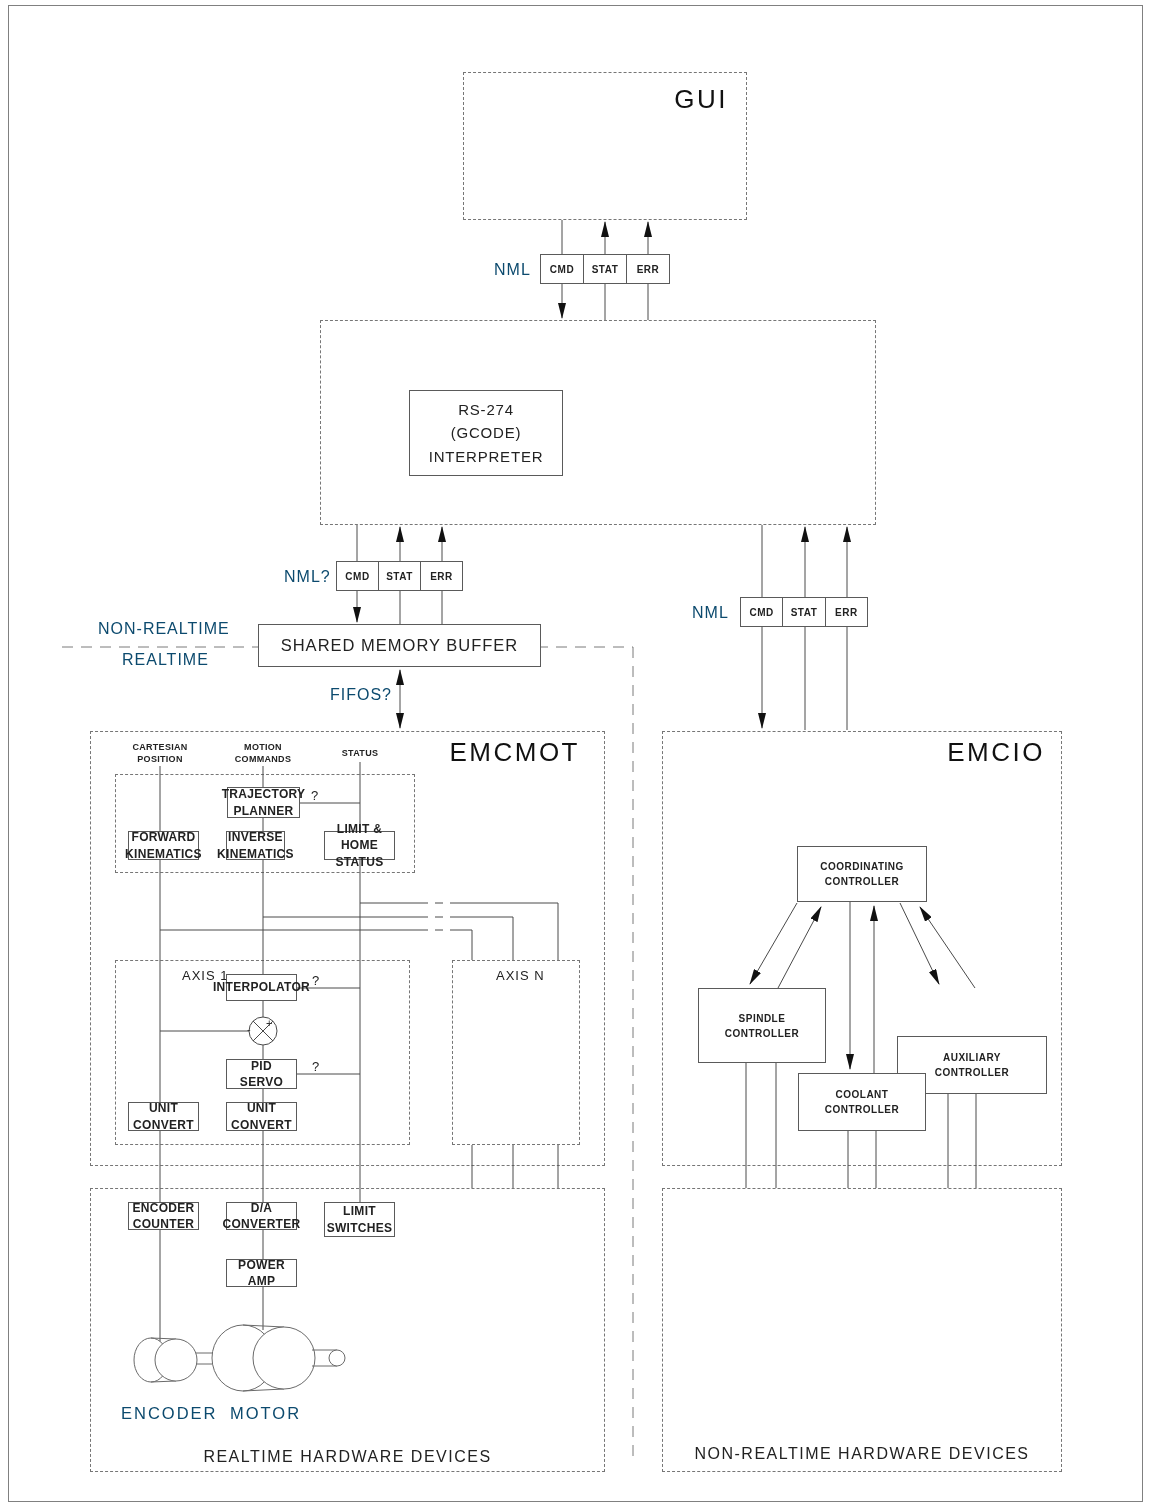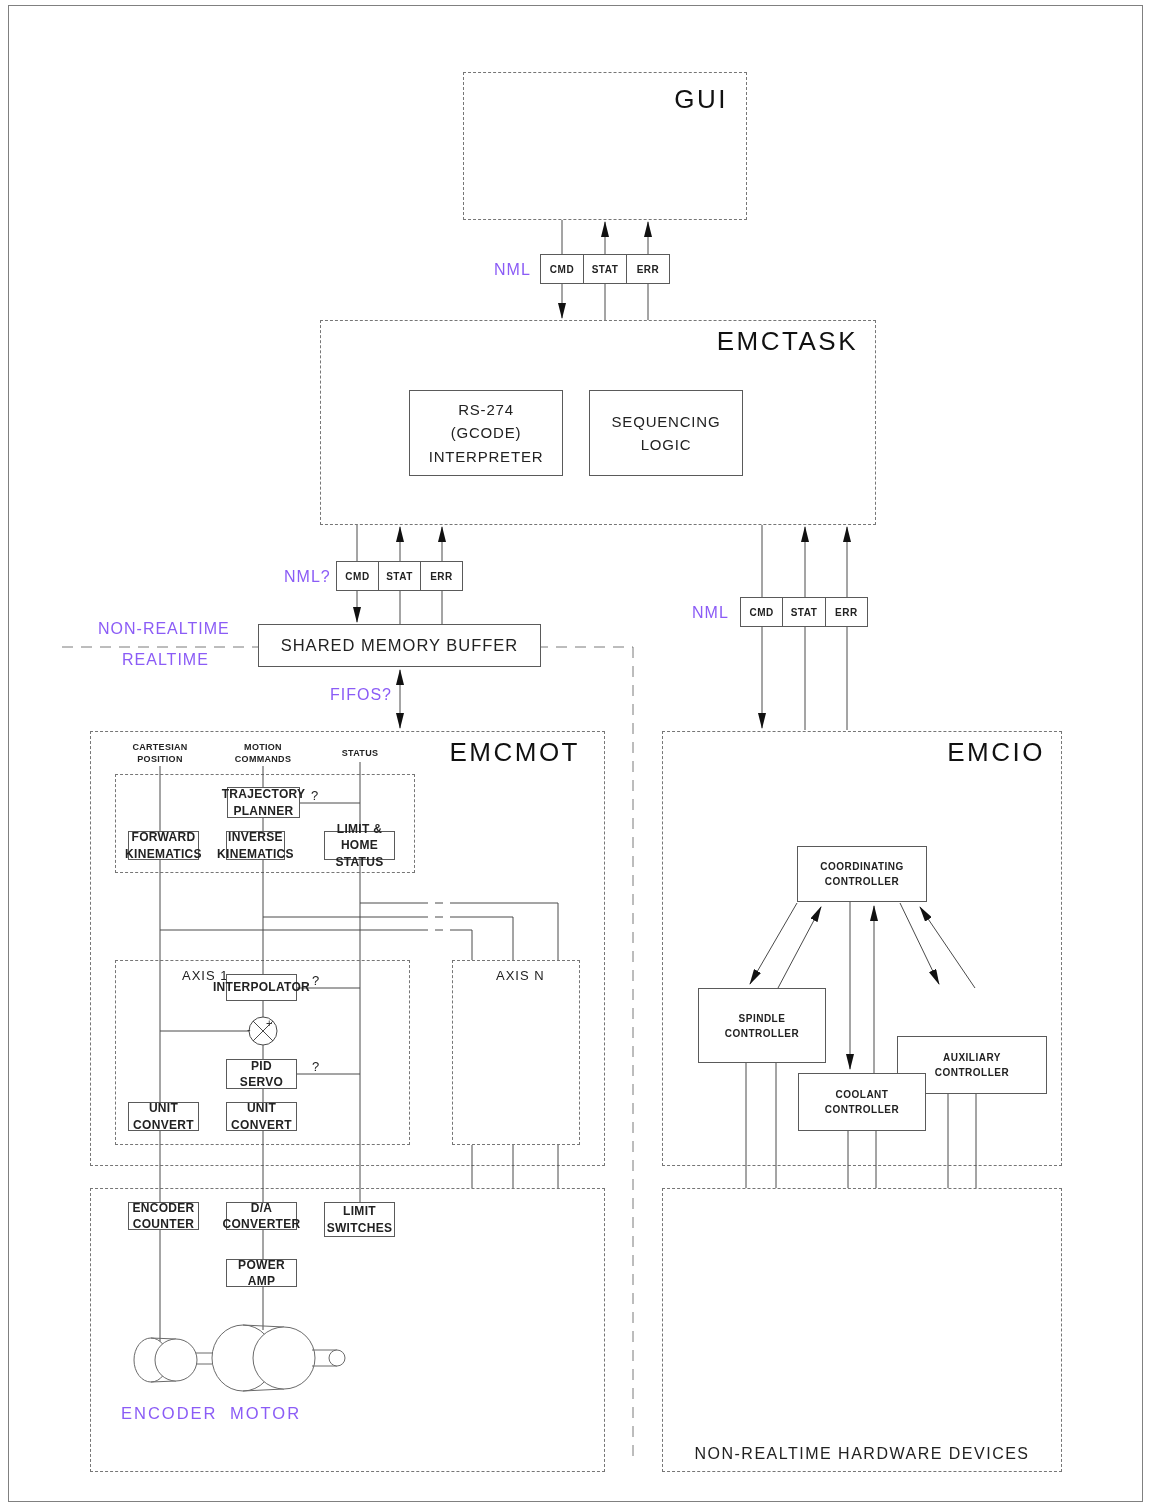--- a/index.html
+++ b/index.html
@@ -19,21 +19,21 @@
     white-space:pre-line; color:#222;
   }
   .node.md { font-size:10px; letter-spacing:0.5px; line-height:1.5; }
   .node.lg { font-size:15px; font-weight:normal; letter-spacing:0.8px; line-height:1.55; }
   .node.xl { font-size:16.5px; font-weight:normal; letter-spacing:1px; }
   .nml-strip { position:absolute; box-sizing:border-box; display:flex; background:#fff; border:1px solid #5a5a5a; }
   .nml-cell { flex:1; display:flex; align-items:center; justify-content:center;
     font-size:10px; font-weight:bold; letter-spacing:0.5px; color:#222; }
   .nml-cell + .nml-cell { border-left:1px solid #5a5a5a; }
   .big-title { position:absolute; font-size:26px; letter-spacing:2.5px; color:#111; text-align:right; white-space:nowrap; }
-  .label { position:absolute; font-size:16px; letter-spacing:1px; color:#8b5cf6; white-space:nowrap; }
+  .label { position:absolute; font-size:16px; letter-spacing:1px; color:#0c4a6e; white-space:nowrap; }
   .label.sp2 { letter-spacing:2px; font-size:16.5px; }
   .col-label { position:absolute; width:76px; text-align:center; font-size:9px;
     font-weight:bold; letter-spacing:0.3px; line-height:1.35; white-space:pre-line; color:#222; }
   .axis-title { position:absolute; font-size:13px; letter-spacing:1px; color:#222; white-space:nowrap; }
   .qmark { position:absolute; font-size:13px; color:#222; }
   .sum-sign { position:absolute; font-size:11px; color:#333; }
   .caption { position:absolute; text-align:center; font-size:16px; letter-spacing:1.5px; color:#222; }
 </style>
 </head>
 <body>
@@ -145,21 +145,20 @@
       <line x1="243" y1="1325" x2="284" y2="1327"></line>
       <line x1="243" y1="1391" x2="284" y2="1389"></line>
       <circle cx="284" cy="1358" r="31"></circle>
       <line x1="312" y1="1350" x2="337" y2="1350"></line>
       <line x1="312" y1="1366" x2="337" y2="1366"></line>
       <circle cx="337" cy="1358" r="8"></circle>
     </g>
   </svg>
 
   <div class="big-title" style="left:580px;top:84px;width:148px">GUI</div>
-  <div class="big-title" style="left:620px;top:326px;width:238px">EMCTASK</div>
   <div class="big-title" style="left:370px;top:737px;width:210px">EMCMOT</div>
   <div class="big-title" style="left:845px;top:737px;width:200px">EMCIO</div>
 
   <div class="label" style="left:494px;top:261px">NML</div>
   <div class="nml-strip" style="left:540px;top:254px;width:130px;height:30px">
     <div class="nml-cell">CMD</div>
     <div class="nml-cell">STAT</div>
     <div class="nml-cell">ERR</div>
   </div>
 
@@ -173,22 +172,20 @@
   <div class="label" style="left:692px;top:604px">NML</div>
   <div class="nml-strip" style="left:740px;top:597px;width:128px;height:30px">
     <div class="nml-cell">CMD</div>
     <div class="nml-cell">STAT</div>
     <div class="nml-cell">ERR</div>
   </div>
 
   <div class="node lg" style="left:409px;top:390px;width:154px;height:86px">RS-274
 (GCODE)
 INTERPRETER</div>
-  <div class="node lg" style="left:589px;top:390px;width:154px;height:86px">SEQUENCING
-LOGIC</div>
 
   <div class="label" style="left:98px;top:620px">NON-REALTIME</div>
   <div class="label" style="left:122px;top:651px">REALTIME</div>
   <div class="node xl" style="left:258px;top:624px;width:283px;height:43px">SHARED MEMORY BUFFER</div>
   <div class="label" style="left:330px;top:686px">FIFOS?</div>
 
   <div class="col-label" style="left:122px;top:741px">CARTESIAN
 POSITION</div>
   <div class="col-label" style="left:225px;top:741px">MOTION
 COMMANDS</div>
@@ -230,14 +227,15 @@
   <div class="node" style="left:128px;top:1202px;width:71px;height:28px">ENCODER
 COUNTER</div>
   <div class="node" style="left:226px;top:1202px;width:71px;height:28px">D/A
 CONVERTER</div>
   <div class="node" style="left:324px;top:1202px;width:71px;height:35px">LIMIT
 SWITCHES</div>
   <div class="node" style="left:226px;top:1259px;width:71px;height:28px">POWER
 AMP</div>
   <div class="label sp2" style="left:121px;top:1404px">ENCODER</div>
   <div class="label sp2" style="left:230px;top:1404px">MOTOR</div>
+  <div class="caption" style="left:90px;top:1448px;width:515px">REALTIME HARDWARE DEVICES</div>
   <div class="caption" style="left:662px;top:1445px;width:400px">NON-REALTIME HARDWARE DEVICES</div>
 </div>
 
 </body></html>

